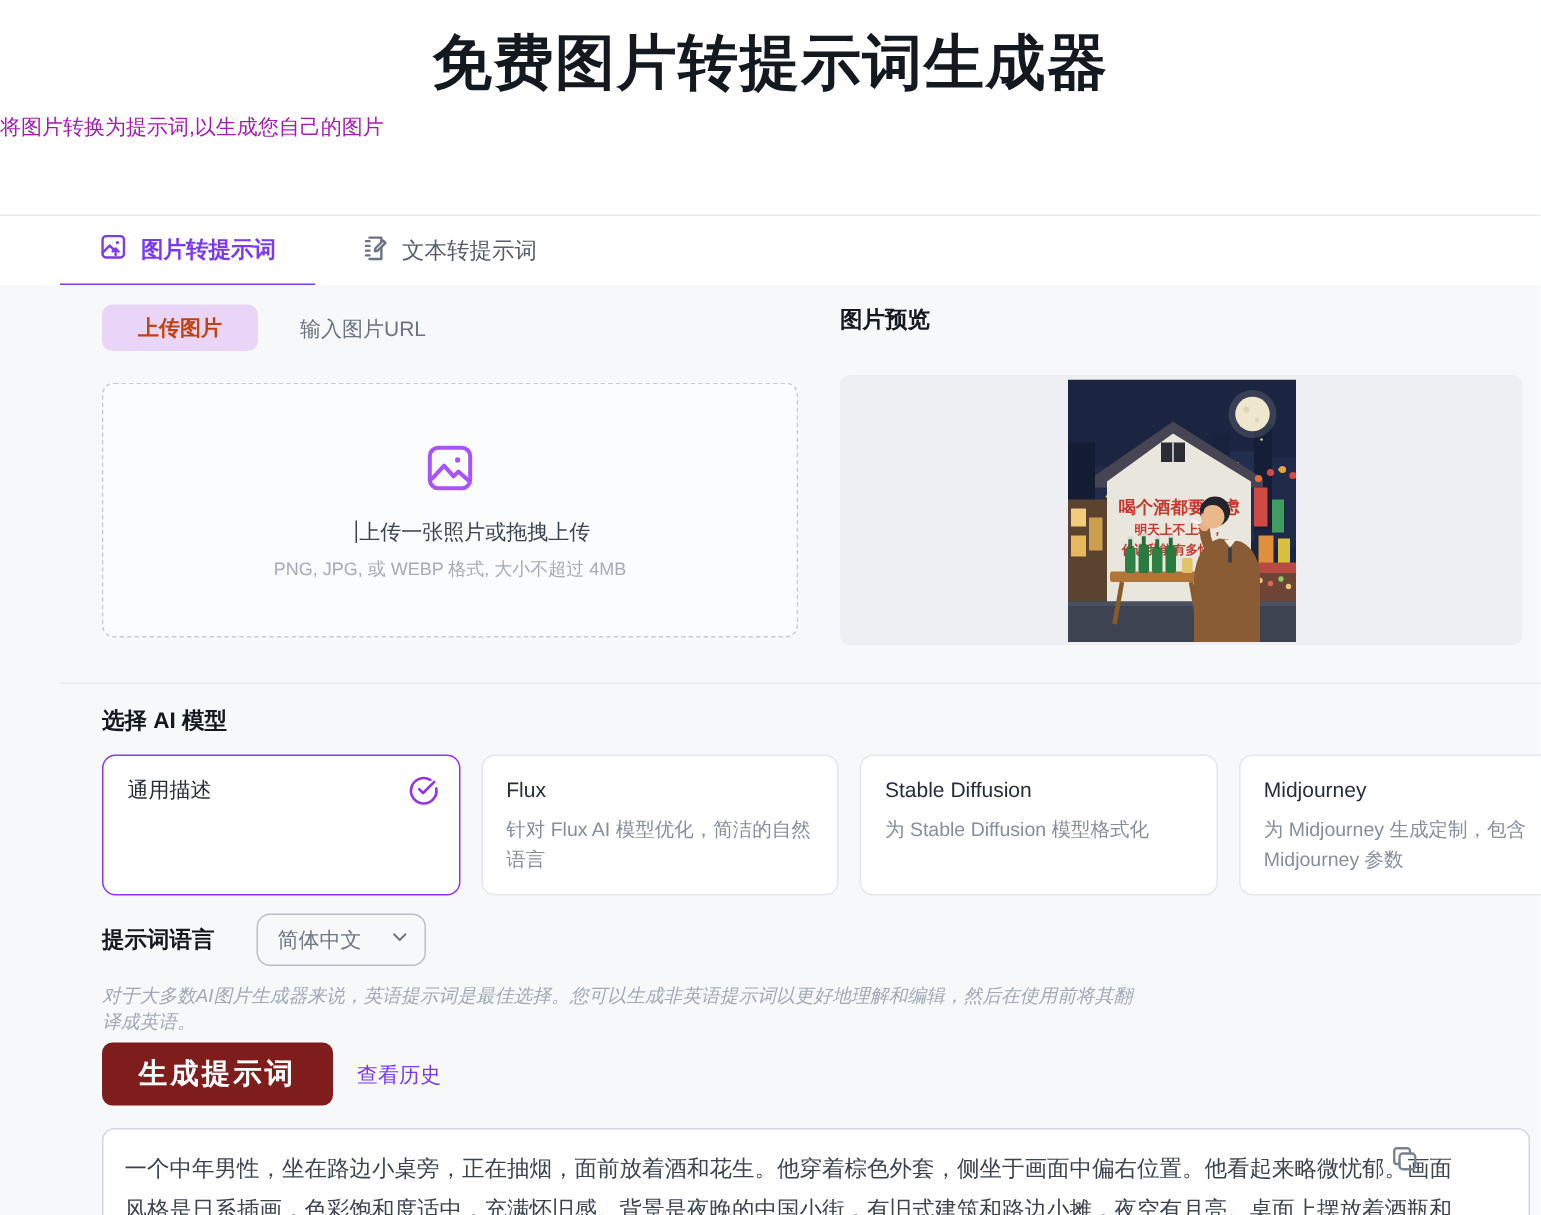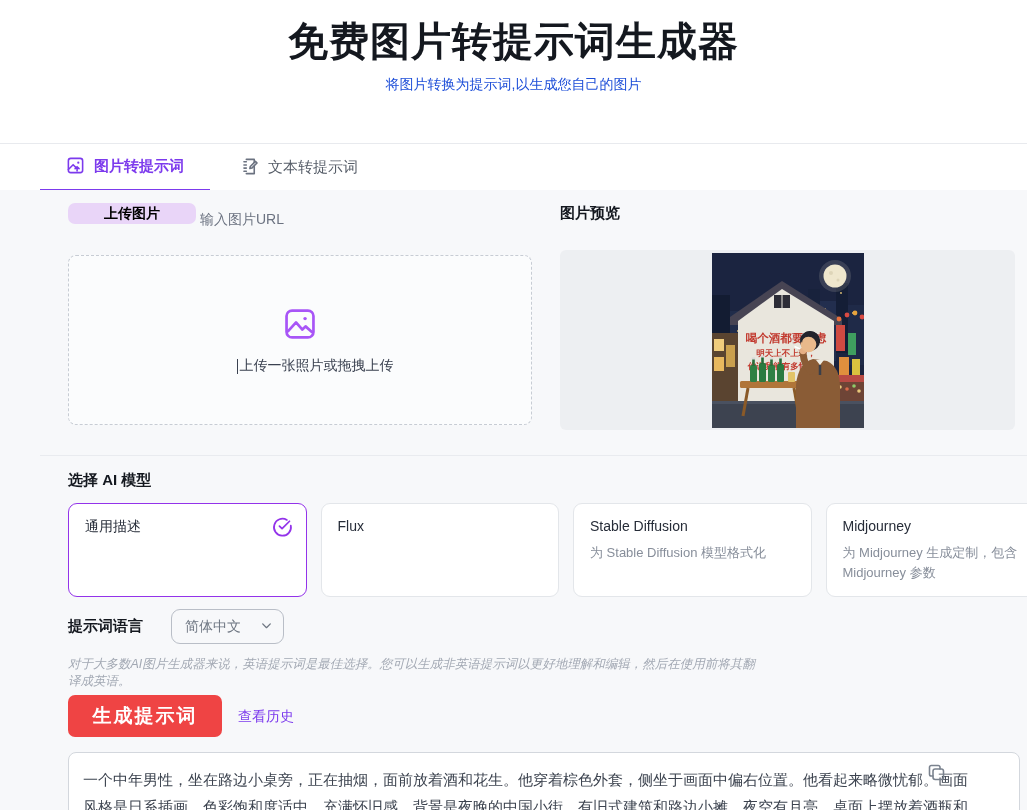--- a/index.html
+++ b/index.html
@@ -3,38 +3,38 @@
 <meta charset="utf-8">
 <style>
   * { margin:0; padding:0; box-sizing:border-box; }
   html,body { width:1027px; height:810px; overflow:hidden; background:#ffffff;
     font-family:"Liberation Sans","DejaVu Sans",sans-serif; color:#1f2430; }
   .page { position:relative; width:1027px; height:810px; }
 
   
   .title { position:absolute; top:14px; left:0; width:100%; text-align:center;
     font-size:40px; font-weight:900; letter-spacing:1px; color:#14181f; }
-  .subtitle { position:absolute; top:76px; left:0; width:100%; text-align:center;
-    font-size:14px; color:#1d4ed8; }
+  .subtitle { position:absolute; top:76px; left:0; width:100%; 
+    font-size:14px; color:#a21caf; }
 
   
   .tabbar { position:absolute; top:143px; left:0; width:1027px; height:47px;
     background:#fff; border-top:1px solid #e8eaee; }
   .tab { position:absolute; top:0; height:47px; display:flex; align-items:center; gap:9px;
     font-size:15px; cursor:pointer; }
   .tab.active { left:40px; width:170px; justify-content:center; color:#7c3aed; font-weight:700;
     border-bottom:2px solid #7c3aed; }
   .tab.inactive { left:232px; width:160px; justify-content:flex-start; padding-left:8px; color:#565d68; }
   .tab svg { flex:0 0 auto; }
 
   
   .panel { position:absolute; top:190px; left:0; width:1027px; height:620px; background:#f7f8fa; }
 
-  .mode-pill { position:absolute; left:68px; top:13px; height:21px; padding:0 36px;
-    background:#e9d5f8; color:#000000; font-weight:700; font-size:14px; border:none;
+  .mode-pill { position:absolute; left:68px; top:13px; height:31px; padding:0 24px;
+    background:#e9d5f8; color:#c2410c; font-weight:700; font-size:14px; border:none;
     border-radius:7px; display:flex; align-items:center; cursor:pointer; }
   .mode-url { position:absolute; left:200px; top:21px; font-size:14px; color:#6b7280; cursor:pointer; }
 
   .dropzone { position:absolute; left:68px; top:65px; width:464px; height:170px;
     border:1px dashed #c7ccd4; border-radius:8px; background:#fbfcfd;
     display:flex; flex-direction:column; align-items:center; justify-content:center; cursor:pointer; }
   .dz-title { margin-top:10px; font-size:14px; color:#3a4150; display:flex; align-items:center;padding-left:30px; }
   .caret { display:inline-block; width:1px; height:15px; background:#3a4150; margin-right:2px; }
   .dz-hint { margin-top:7px; font-size:12px; color:#a4abb6; }
 
@@ -57,21 +57,21 @@
   .lang-label { position:absolute; left:68px; top:427px; font-size:15px; font-weight:700; color:#14181f; }
   .lang-select { position:absolute; left:171px; top:419px; width:113px; height:35px;
     border:1px solid #b9bec7; border-radius:9px; background:#f7f8fa; cursor:pointer;
     display:flex; align-items:center; padding:0 10px 0 13px;font-family:Liberation Serif, serif; }
   .lang-value { font-size:14px; color:#6e7682; flex:1; }
 
   .tip { position:absolute; left:68px; top:466px; width:690px; font-size:12.5px;
     font-style:italic; color:#a2a8b3; }
 
   .generate-btn { position:absolute; left:68px; top:505px; width:154px; height:42px;
-    background:#ef4444; color:#fff; border:none; border-radius:7px; font-size:19px;
+    background:#7f1d1d; color:#fff; border:none; border-radius:7px; font-size:19px;
     font-weight:800; letter-spacing:2px; cursor:pointer;
     font-family:Liberation Sans, sans-serif; }
   .history-link { position:absolute; left:238px; top:518px; font-size:14px; color:#7c3aed;
     text-decoration:none; cursor:pointer; }
 
   .output { position:absolute; left:68px; top:562px; width:952px; height:130px;
     background:#fff; border:1px solid #d3d7dd; border-radius:8px;
     padding:13px 44px 13px 14px; font-size:15px; line-height:27px; color:#3c434f;
     overflow:hidden; }
   .copy-btn { position:absolute; right:80px; top:572px; width:22px; height:22px;
@@ -119,20 +119,21 @@
         <svg width="38" height="38" viewBox="0 0 24 24" fill="none" stroke="#a855f7" stroke-width="1.7" stroke-linecap="round" stroke-linejoin="round">
           <rect x="3.5" y="3.5" width="17" height="17" rx="3.5"></rect>
           <circle cx="15.2" cy="8.6" r="1.1" fill="#a855f7" stroke="none"></circle>
           <path d="M4.5 16.5 L9.5 11 L13.5 15.5 L15.5 13.5 L19.5 17"></path>
         </svg>
       </span>
       <div class="dz-title">
           <span class="caret"></span>
           <span>上传一张照片或拖拽上传</span>
         </div>
+      <div class="dz-hint">PNG, JPG, 或 WEBP 格式, 大小不超过 4MB</div>
     </div>
 
     <div class="preview-title">图片预览</div>
     <div class="preview-box">
       <svg width="152" height="175" viewBox="0 0 152 175">
 
         <rect width="152" height="175" fill="#1b2440"></rect>
 
         <rect x="0" y="42" width="18" height="110" fill="#131c32"></rect>
         <rect x="18" y="58" width="14" height="90" fill="#202c4a"></rect>
@@ -226,20 +227,21 @@
         <div class="card-name">通用描述</div>
         <span class="card-check">
           <svg width="21" height="21" viewBox="0 0 24 24" fill="none" stroke="#9333ea" stroke-width="2" stroke-linecap="round" stroke-linejoin="round">
             <path d="M21.5 11 A 9.7 9.7 0 1 1 17 4.5"></path>
             <path d="M8.5 11.5 L11.5 14.5 L20 6"></path>
           </svg>
         </span>
       </div>
       <div class="card">
         <div class="card-name">Flux</div>
+        <div class="card-desc">针对 Flux AI 模型优化，简洁的自然语言</div>
       </div>
       <div class="card">
         <div class="card-name">Stable Diffusion</div>
         <div class="card-desc">为 Stable Diffusion 模型格式化</div>
       </div>
       <div class="card">
         <div class="card-name">Midjourney</div>
         <div class="card-desc">为 Midjourney 生成定制，包含 Midjourney 参数</div>
       </div>
     </div>

